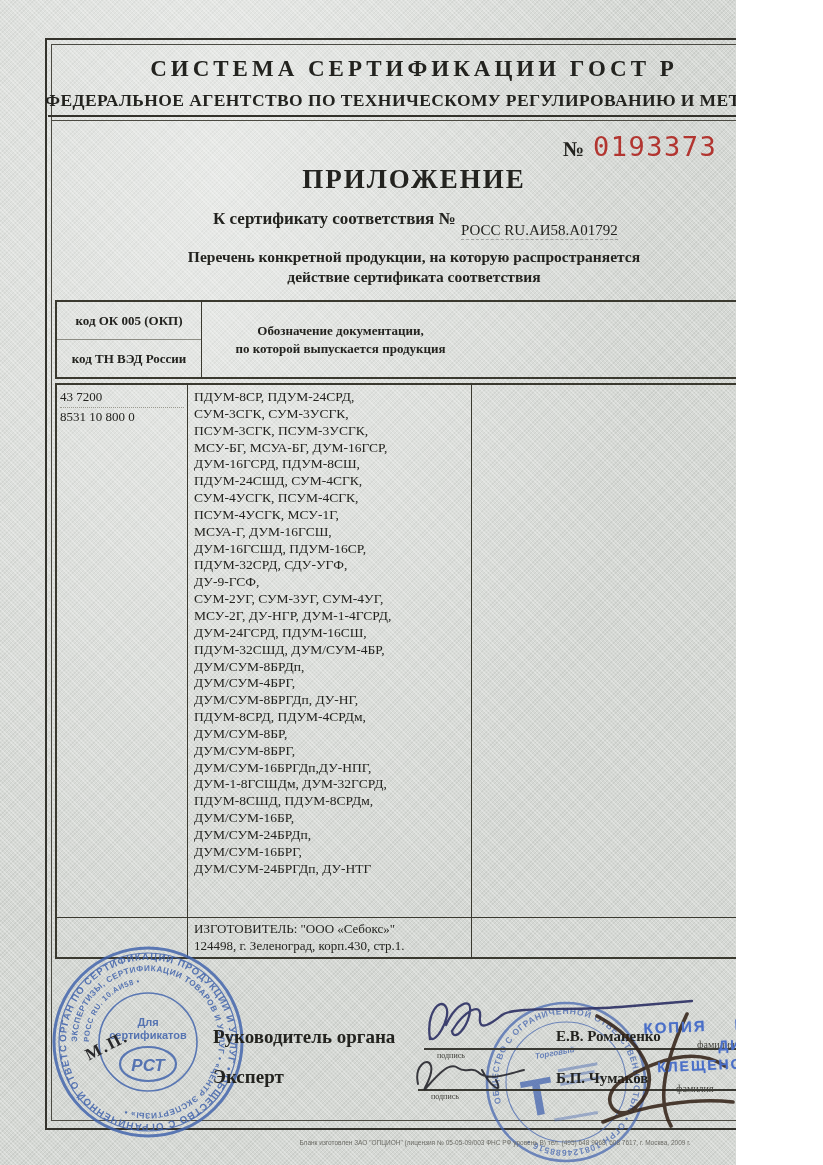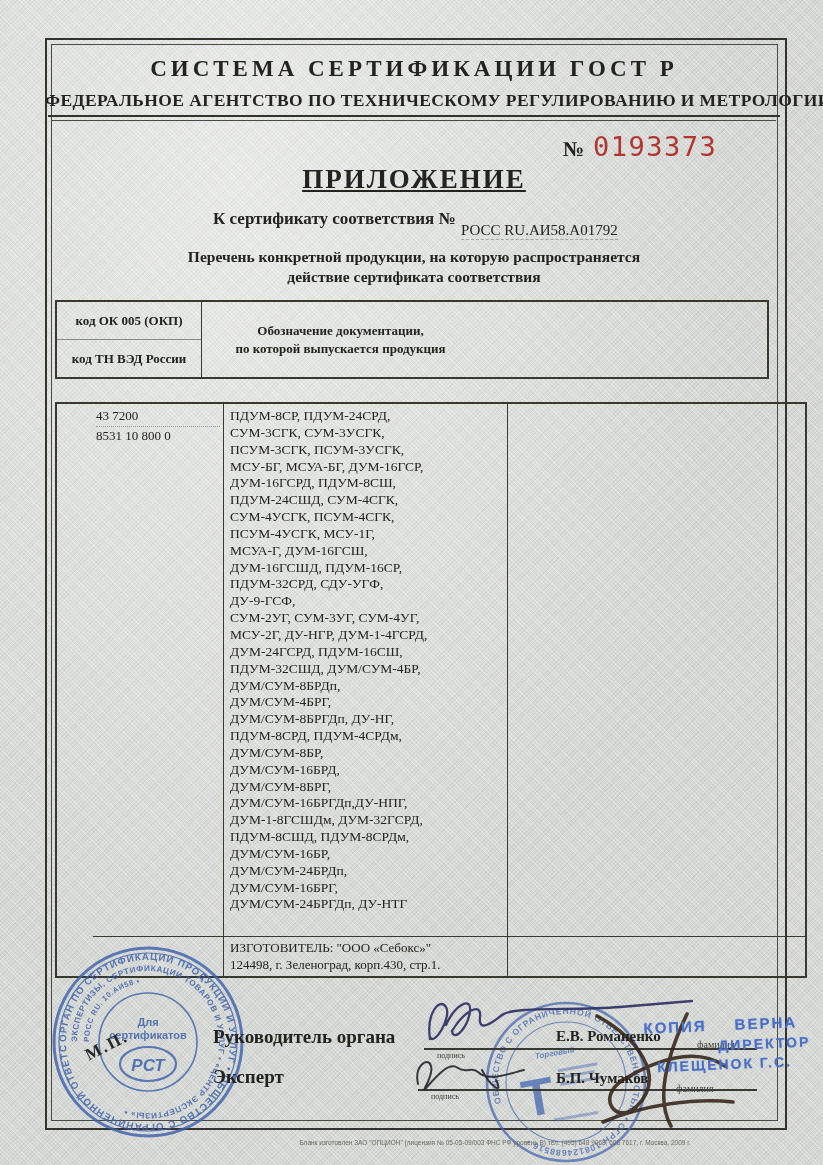--- a/index.html
+++ b/index.html
@@ -1,50 +1,50 @@
 <!DOCTYPE html>
 <html><head>
 <meta charset="utf-8">
 <style>
   html,body{margin:0;padding:0;}
   #page{
-    position:relative;width:823px;height:1165px;overflow:hidden;
+    position:relative;width:736px;height:1165px;overflow:hidden;
     background-color:#d5d8d4;
     background-image:
       radial-gradient(ellipse at 30% 15%, rgba(255,255,255,.45), rgba(255,255,255,0) 60%),
       repeating-linear-gradient(45deg, rgba(255,255,255,.28) 0 1px, rgba(255,255,255,0) 1px 3px),
       repeating-linear-gradient(135deg, rgba(96,102,96,.10) 0 1px, rgba(0,0,0,0) 1px 3px);
     font-family:"Liberation Serif", serif;color:#23231f;
   }
   .abs{position:absolute;}
   .noint{user-select:none;}
   
   .doc-border{left:45px;top:38px;width:738px;height:1088px;border:2.5px solid #34332c;}
   .doc-border-inner{left:51px;top:44px;width:725px;height:1075px;border:1px solid #4b4a42;}
   .header-rule{left:48px;top:115px;width:732px;height:2px;background:#34332c;}
   .header-rule2{left:52px;top:120px;width:724px;height:1px;background:#4b4a42;}
   
   .title1{left:45px;top:56px;width:738px;text-align:center;font-size:23px;font-weight:bold;letter-spacing:4px;}
   .title2{left:45px;top:90px;width:738px;text-align:center;font-size:17.5px;font-weight:bold;letter-spacing:.4px;white-space:nowrap;}
   .num-sign{left:563px;top:137px;font-size:21px;font-weight:bold;}
   .num-red{left:593px;top:131px;font-family:"DejaVu Sans Mono", monospace;font-size:27px;color:#b23530;letter-spacing:1.5px;}
-  .doc-title{left:45px;top:164px;width:738px;text-align:center;font-size:27px;font-weight:bold;letter-spacing:2px;text-decoration:underline;}
+  .doc-title{left:45px;top:164px;width:738px;text-align:center;font-size:27px;font-weight:bold;letter-spacing:2px;}
   .cert-label{left:213px;top:209px;font-size:17px;font-weight:bold;}
   .cert-value{left:461px;top:222px;font-size:15px;border-bottom:1px dashed rgba(90,90,90,.45);}
   .subtitle{left:45px;top:248px;width:738px;text-align:center;font-size:15.5px;font-weight:bold;}
   .subtitle2{top:268px;}
   
   .cols-box{left:55px;top:300px;width:710px;height:75px;border:2px solid #3a392f;display:grid;grid-template-columns:145px 277px 1fr;}
   .cols-box .cell{border-right:1.5px solid #3a392f;}
   .cols-box .cell:last-child{border-right:none;}
   .c1half{height:37px;display:flex;align-items:center;justify-content:center;font-size:13px;font-weight:bold;}
   .c1div{border-bottom:1px solid #8b8b82;}
   .chead{display:flex;flex-direction:column;align-items:center;justify-content:center;height:100%;font-size:13px;font-weight:bold;text-align:center;line-height:18px;}
   
-  .main-table{left:55px;top:402px;width:712px;height:572px;border:2px solid #3a392f;display:grid;grid-template-columns:131px 284px 1fr;grid-template-rows:1fr 40px;padding-left:36px;}
+  .main-table{left:55px;top:383px;width:712px;height:572px;border:2px solid #3a392f;display:grid;grid-template-columns:131px 284px 1fr;grid-template-rows:1fr 40px;}
   .mt-cell{border-right:1.5px solid #3a392f;overflow:hidden;}
   .mt-cell.last{border-right:none;}
   .mt-row2{border-top:1.5px solid #3a392f;}
   .code1{margin:4px 3px 0 3px;font-size:13px;padding-bottom:2px;border-bottom:1px dotted #9a9a90;}
   .code2{margin:1px 3px 0 3px;font-size:13px;}
   .products{padding:4px 0 0 6px;}
   .product-line{font-size:13.5px;line-height:16.85px;white-space:nowrap;}
   .manu{padding:2px 0 0 6px;font-size:13px;line-height:17px;}
   
   .sig-role{font-size:19px;font-weight:bold;text-align:right;}
@@ -129,21 +129,20 @@
           <div class="product-line">ДУ-9-ГСФ,</div>
           <div class="product-line">СУМ-2УГ, СУМ-3УГ, СУМ-4УГ,</div>
           <div class="product-line">МСУ-2Г, ДУ-НГР, ДУМ-1-4ГСРД,</div>
           <div class="product-line">ДУМ-24ГСРД, ПДУМ-16СШ,</div>
           <div class="product-line">ПДУМ-32СШД, ДУМ/СУМ-4БР,</div>
           <div class="product-line">ДУМ/СУМ-8БРДп,</div>
           <div class="product-line">ДУМ/СУМ-4БРГ,</div>
           <div class="product-line">ДУМ/СУМ-8БРГДп, ДУ-НГ,</div>
           <div class="product-line">ПДУМ-8СРД, ПДУМ-4СРДм,</div>
           <div class="product-line">ДУМ/СУМ-8БР,</div>
-          <div class="product-line">ДУМ/СУМ-16БРД,</div>
           <div class="product-line">ДУМ/СУМ-8БРГ,</div>
           <div class="product-line">ДУМ/СУМ-16БРГДп,ДУ-НПГ,</div>
           <div class="product-line">ДУМ-1-8ГСШДм, ДУМ-32ГСРД,</div>
           <div class="product-line">ПДУМ-8СШД, ПДУМ-8СРДм,</div>
           <div class="product-line">ДУМ/СУМ-16БР,</div>
           <div class="product-line">ДУМ/СУМ-24БРДп,</div>
           <div class="product-line">ДУМ/СУМ-16БРГ,</div>
           <div class="product-line">ДУМ/СУМ-24БРГДп, ДУ-НТГ</div>
         </div>
     </div>

